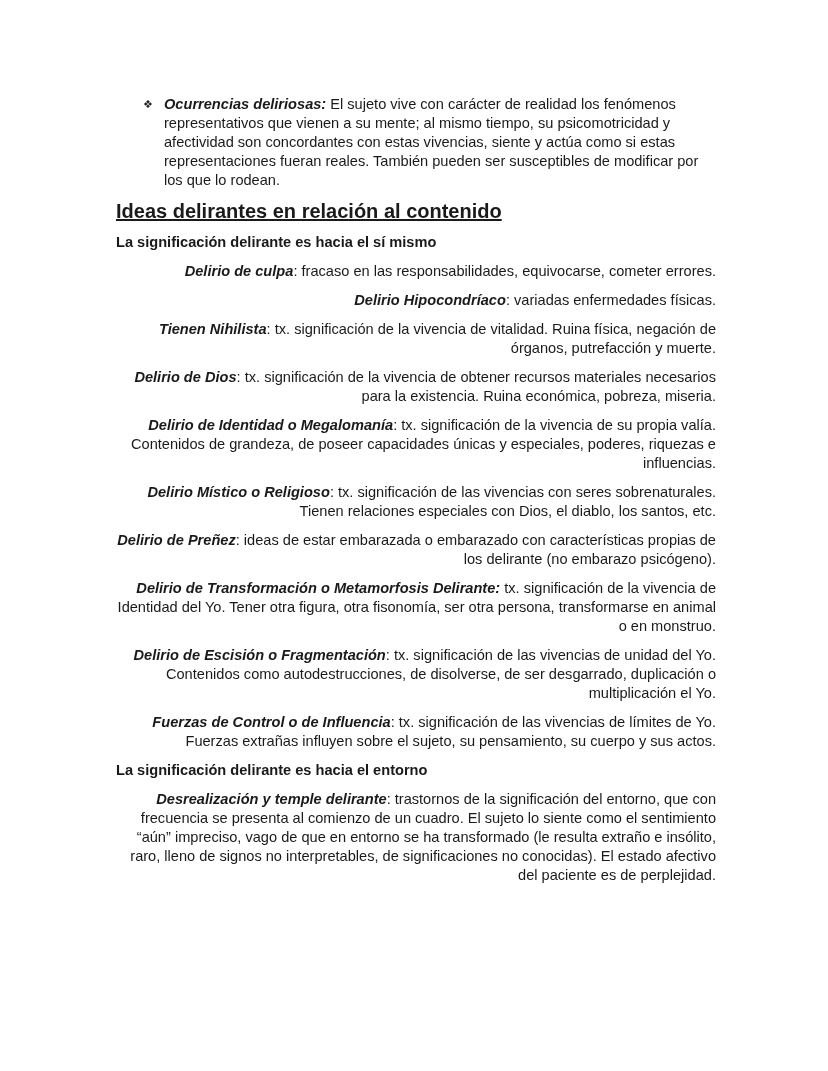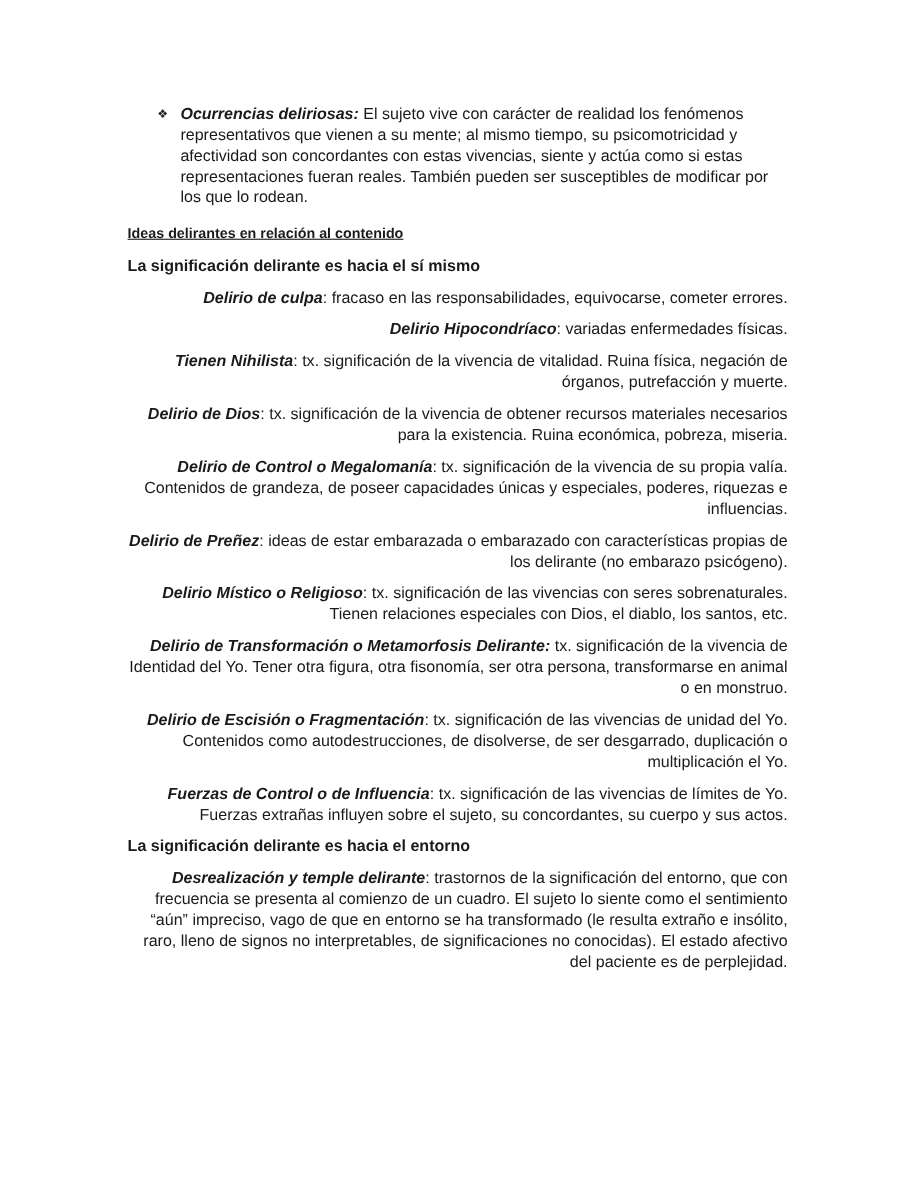--- a/index.html
+++ b/index.html
@@ -30,21 +30,21 @@
     }
     .bullet-glyph {
       position: absolute;
       left: 27px;
       top: 0;
       font-size: 11px;
       color: #222;
     }
     .heading-underlined {
       font-weight: bold;
-      font-size: 13px;
+      font-size: 20px;
       text-decoration: underline;
       margin: 0 0 11px 0;
       line-height: 21px;
     }
     .subheading {
       font-weight: bold;
       margin: 0 0 10px 0;
     }
     .para {
       margin: 0 0 10px 0;
@@ -66,24 +66,24 @@
   </div>
 
   <h2 class="heading-underlined">Ideas delirantes en relación al contenido</h2>
 
   <p class="subheading">La significación delirante es hacia el sí mismo</p>
 
   <p class="para"><span class="term">Delirio de culpa</span><span>: fracaso en las responsabilidades, equivocarse, cometer errores.</span></p>
   <p class="para"><span class="term">Delirio Hipocondríaco</span><span>: variadas enfermedades físicas.</span></p>
   <p class="para"><span class="term">Tienen Nihilista</span><span>: tx. significación de la vivencia de vitalidad. Ruina física, negación de órganos, putrefacción y muerte.</span></p>
   <p class="para"><span class="term">Delirio de Dios</span><span>: tx. significación de la vivencia de obtener recursos materiales necesarios para la existencia. Ruina económica, pobreza, miseria.</span></p>
-  <p class="para"><span class="term">Delirio de Control o Megalomanía</span><span>: tx. significación de la vivencia de su propia valía. Contenidos de grandeza, de poseer capacidades únicas y especiales, poderes, riquezas e influencias.</span></p>
+  <p class="para"><span class="term">Delirio de Identidad o Megalomanía</span><span>: tx. significación de la vivencia de su propia valía. Contenidos de grandeza, de poseer capacidades únicas y especiales, poderes, riquezas e influencias.</span></p>
+  <p class="para"><span class="term">Delirio Místico o Religioso</span><span>: tx. significación de las vivencias con seres sobrenaturales. Tienen relaciones especiales con Dios, el diablo, los santos, etc.</span></p>
   <p class="para"><span class="term">Delirio de Preñez</span><span>: ideas de estar embarazada o embarazado con características propias de los delirante (no embarazo psicógeno).</span></p>
-  <p class="para"><span class="term">Delirio Místico o Religioso</span><span>: tx. significación de las vivencias con seres sobrenaturales. Tienen relaciones especiales con Dios, el diablo, los santos, etc.</span></p>
   <p class="para"><span class="term">Delirio de Transformación o Metamorfosis Delirante:</span><span> tx. significación de la vivencia de Identidad del Yo. Tener otra figura, otra fisonomía, ser otra persona, transformarse en animal o en monstruo.</span></p>
   <p class="para"><span class="term">Delirio de Escisión o Fragmentación</span><span>: tx. significación de las vivencias de unidad del Yo. Contenidos como autodestrucciones, de disolverse, de ser desgarrado, duplicación o multiplicación el Yo.</span></p>
-  <p class="para"><span class="term">Fuerzas de Control o de Influencia</span><span>: tx. significación de las vivencias de límites de Yo. Fuerzas extrañas influyen sobre el sujeto, su concordantes, su cuerpo y sus actos.</span></p>
+  <p class="para"><span class="term">Fuerzas de Control o de Influencia</span><span>: tx. significación de las vivencias de límites de Yo. Fuerzas extrañas influyen sobre el sujeto, su pensamiento, su cuerpo y sus actos.</span></p>
 
   <p class="subheading">La significación delirante es hacia el entorno</p>
 
   <p class="para"><span class="term">Desrealización y temple delirante</span><span>: trastornos de la significación del entorno, que con frecuencia se presenta al comienzo de un cuadro. El sujeto lo siente como el sentimiento “aún” impreciso, vago de que en entorno se ha transformado (le resulta extraño e insólito, raro, lleno de signos no interpretables, de significaciones no conocidas). El estado afectivo del paciente es de perplejidad.</span></p>
 
 </div>
 
 </body></html>

